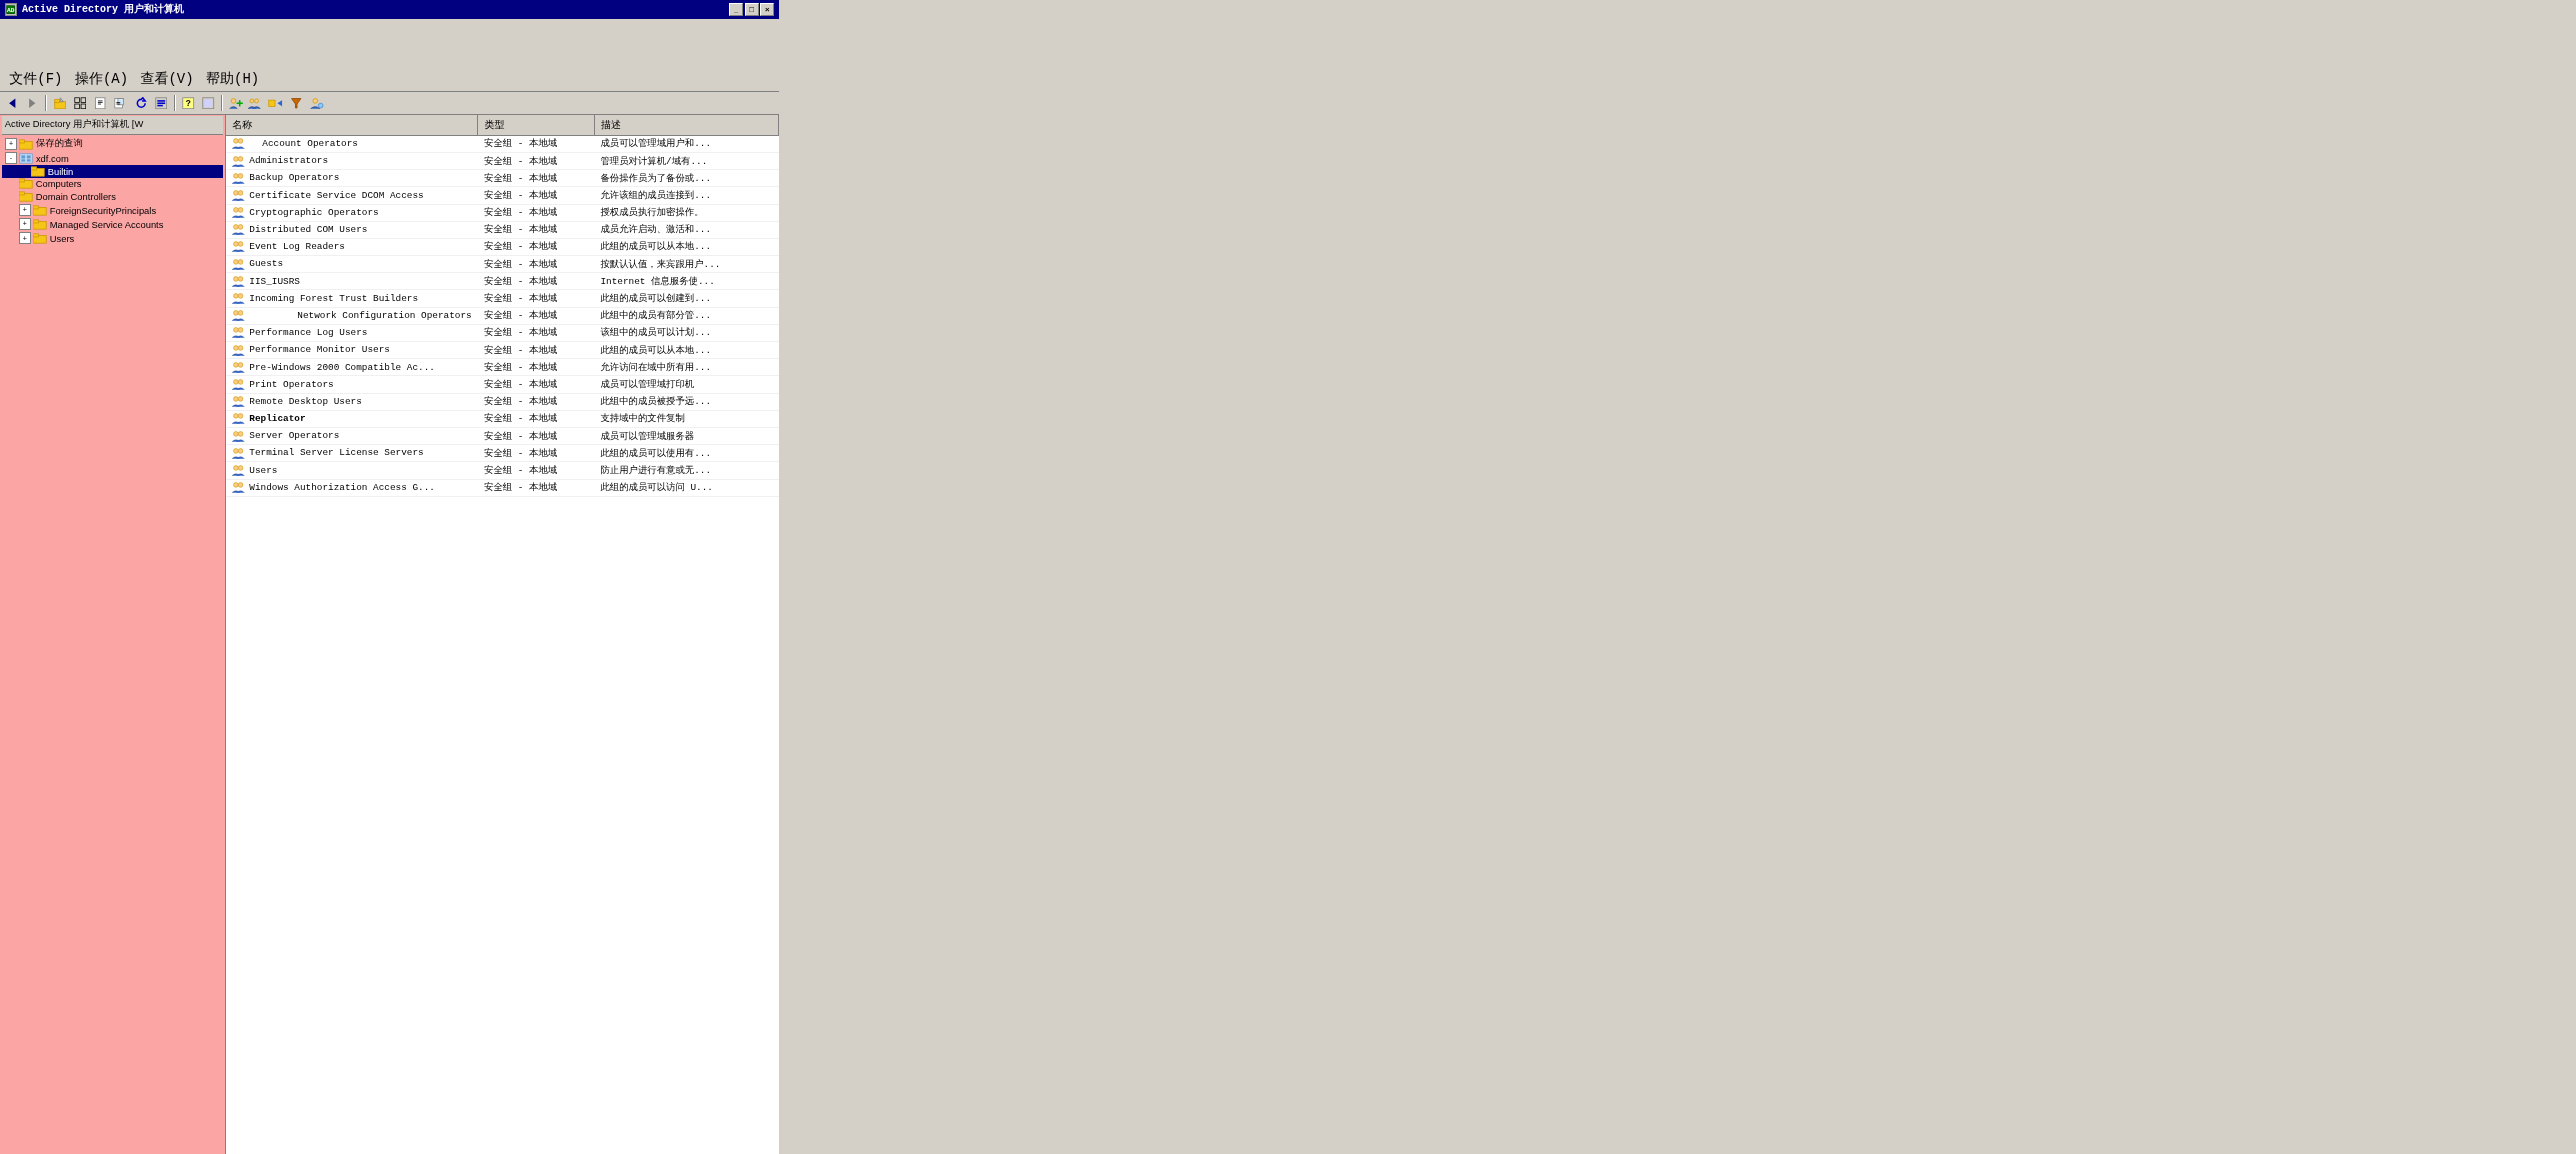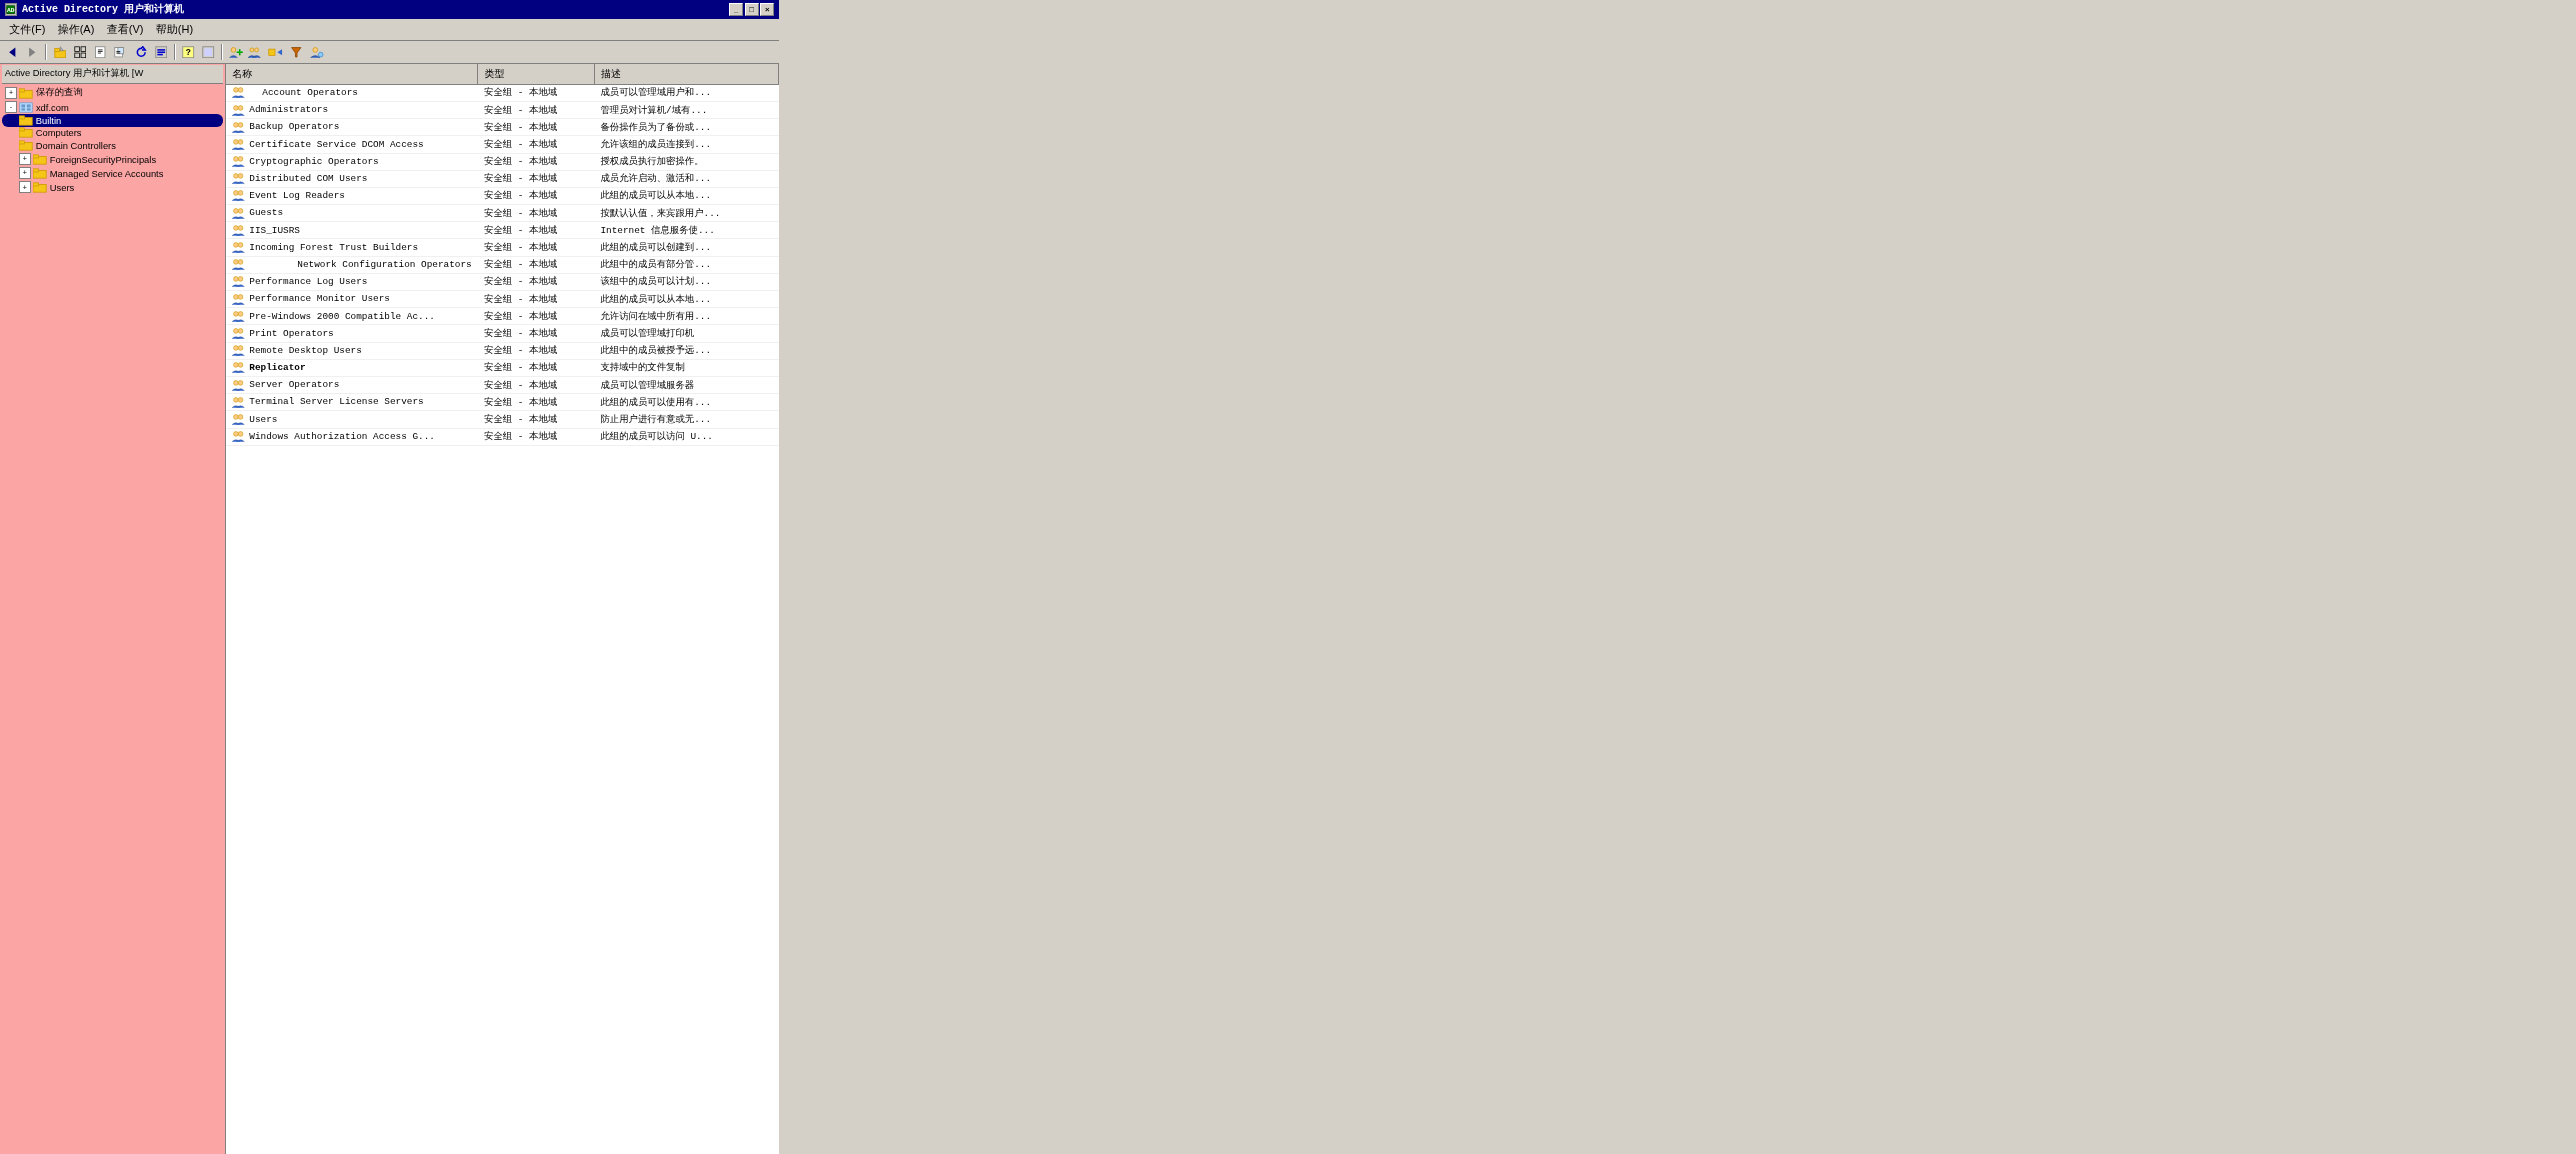--- a/index.html
+++ b/index.html
@@ -55,23 +55,24 @@
     }
     .menu-bar {
       background: #d4d0c8;
       display: flex;
       gap: 0;
       padding: 1.6px 3.1px;
       border-bottom: 0.8px solid #808080;
     }
     .menu-item {
       padding: 1.6px 6.2px;
-      font-size: 11px;
+      font-size: 14px;
       cursor: pointer;
-      font-family: Liberation Sans, sans-serif;
+      font-family: Liberation Mono, monospace;
+      margin-top: 48px;
     }
     .toolbar {
       background: #d4d0c8;
       display: flex;
       align-items: center;
       padding: 2.3px 3.1px;
       gap: 1.6px;
       border-bottom: 1.6px solid #808080;
     }
     .tb-btn {
@@ -322,21 +323,21 @@
       <svg width="14" height="11" viewBox="0 0 18 14" style="margin-right:3.1px;flex-shrink:0;">
         <rect x="1" y="1" width="16" height="12" fill="#c0e0ff" stroke="#6699cc"></rect>
         <rect x="3" y="3" width="5" height="4" fill="#6699cc"></rect>
         <rect x="10" y="3" width="5" height="4" fill="#6699cc"></rect>
         <rect x="3" y="8" width="5" height="3" fill="#6699cc"></rect>
         <rect x="10" y="8" width="5" height="3" fill="#6699cc"></rect>
       </svg>
       <span>xdf.com</span>
     </div>
 
-    <div class="tree-node indent-1 selected" style="padding-left:17px;border-radius:6px;">
+    <div class="tree-node indent-1 selected" style="padding-left:29px;">
       <svg width="14" height="11" viewBox="0 0 18 14" style="margin-right:3.1px;flex-shrink:0;">
         <rect x="0" y="3" width="17" height="10" fill="#f5c518" stroke="#cc9900"></rect>
         <rect x="0" y="1" width="7" height="4" fill="#f5c518" stroke="#cc9900"></rect>
       </svg>
       <span>Builtin</span>
     </div>
 
     <div class="tree-node indent-1" style="padding-left:17px;">
       <svg width="14" height="11" viewBox="0 0 18 14" style="margin-right:3.1px;flex-shrink:0;">
         <rect x="0" y="3" width="17" height="10" fill="#f5c518" stroke="#cc9900"></rect>

